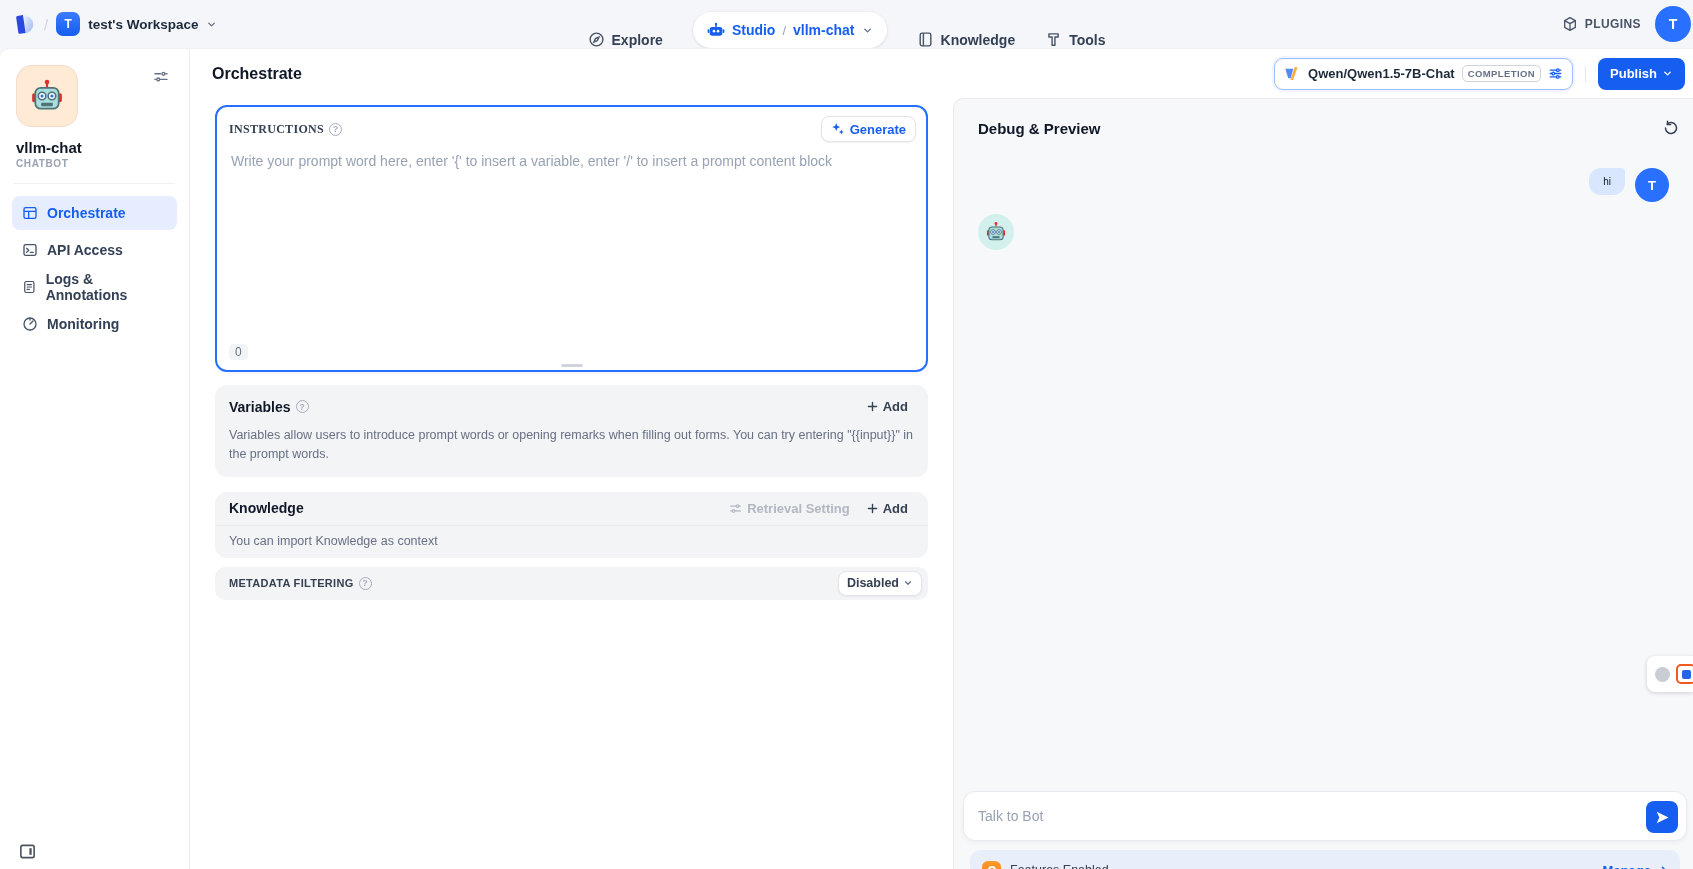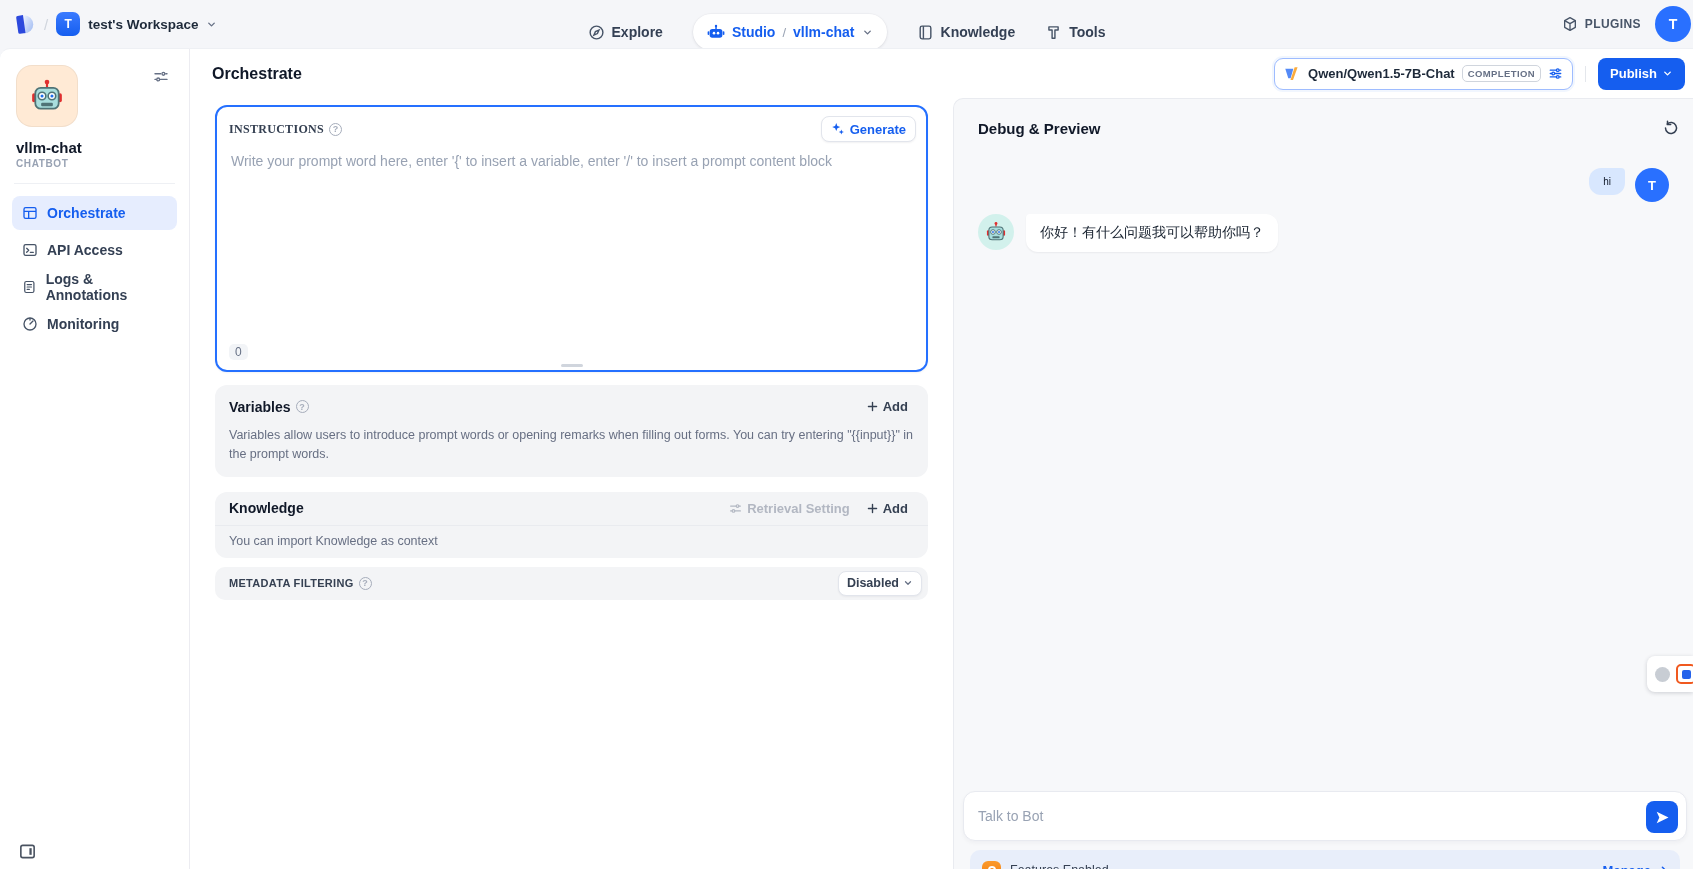--- a/index.html
+++ b/index.html
@@ -8,21 +8,21 @@
   #app { position:relative; width:1693px; height:869px; overflow:hidden; }
   svg { display:block; }
 
   
   .app-header { position:absolute; top:0; left:0; width:100%; height:48px; display:flex; align-items:center; padding:0 14px; }
   .hdr-left { display:flex; align-items:center; gap:8px; }
   .logo { width:22px; height:22px; }
   .hdr-slash { color:#d0d5dd; font-size:15px; }
   .ws-chip { width:24px; height:24px; border-radius:7px; background:linear-gradient(180deg,#3b7bff,#155eef); color:#fff; font-size:12px; font-weight:700; display:flex; align-items:center; justify-content:center; }
   .ws-name { font-size:13.5px; font-weight:700; color:#1d2939; }
-  .hdr-center { position:absolute; left:50%; top:8px; transform:translateX(-50%); height:48px; display:flex; align-items:center; gap:30px; }
+  .hdr-center { position:absolute; left:50%; top:0; transform:translateX(-50%); height:48px; display:flex; align-items:flex-end; gap:30px; }
   .nav-item { display:flex; align-items:center; gap:7px; color:#344054; font-size:14px; font-weight:600; cursor:pointer; }
   .nav-item svg { color:#475467; }
   .studio-pill { display:flex; align-items:center; gap:7px; background:#fff; border-radius:18px; height:36px; padding:0 14px; box-shadow:0 1px 3px rgba(16,24,40,.1), 0 0 0 0.5px rgba(16,24,40,.04); cursor:pointer; }
   .studio-pill .blue { color:#155eef; font-weight:700; font-size:14px; }
   .pill-slash { color:#98a2b3; font-size:13px; }
   .hdr-right { margin-left:auto; display:flex; align-items:center; gap:14px; }
   .plugins { display:flex; align-items:center; gap:7px; color:#475467; font-size:12px; font-weight:700; letter-spacing:.4px; cursor:pointer; }
   .avatar-round { width:36px; height:36px; border-radius:50%; background:#2970ff; color:#fff; font-size:14px; font-weight:600; display:flex; align-items:center; justify-content:center; flex:0 0 auto; }
   .hdr-right .avatar-round { margin-right:-12px; }
 
@@ -376,21 +376,20 @@
           <div class="msg-row-user">
             <div class="bubble-user">hi</div>
             <div class="chat-avatar-user">T</div>
           </div>
           <div class="msg-row-bot">
             <div class="chat-avatar-bot">
               <svg width="22" height="22" viewBox="0 0 40 40">
                   <use href="#robot"></use>
                 </svg>
             </div>
-            <div class="bubble-bot">你好！有什么问题我可以帮助你吗？</div>
           </div>
         </div>
 
         <div class="chat-input-box">
           <input class="chat-input" type="text" placeholder="Talk to Bot" style="">
           <div class="send-btn">
             <svg width="15" height="15" viewBox="0 0 16 16" fill="#fff">
                 <path d="M1.8 1.8l12.6 6.2-12.6 6.2 2.8-6.2z"></path>
               </svg>
           </div>

